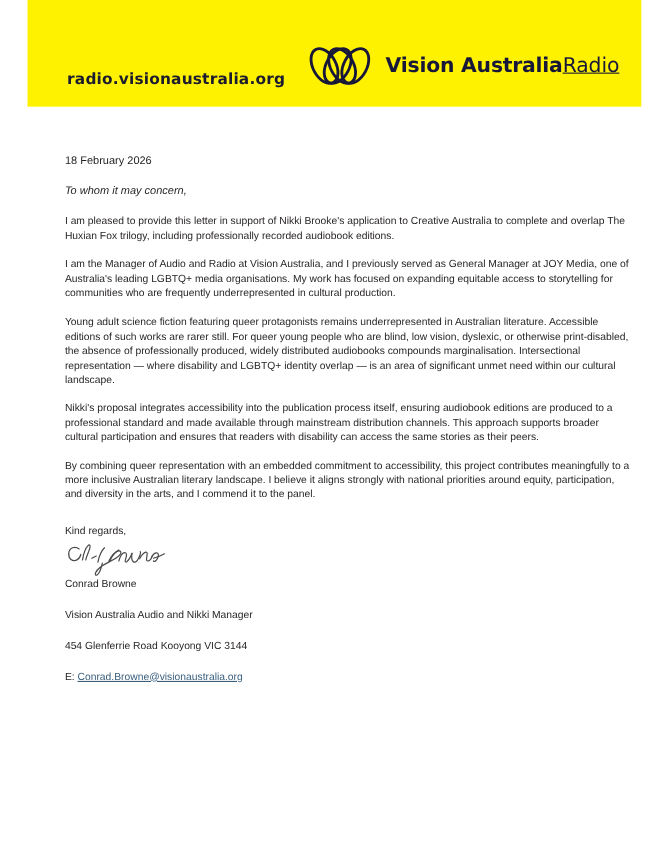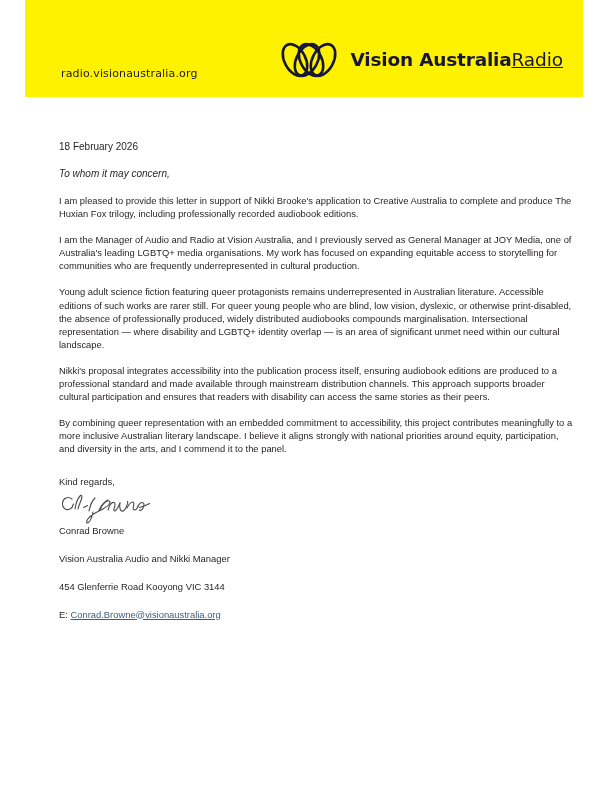--- a/index.html
+++ b/index.html
@@ -30,22 +30,22 @@
     width: 558px;
     height: 97px;
     background: #fff200;
   }
 
   .header-url {
     position: absolute;
     left: 36px;
     bottom: 17px;
     font-family: "DejaVu Sans", sans-serif;
-    font-size: 11px;
-    font-weight: normal;
+    font-size: 14px;
+    font-weight: bold;
     letter-spacing: 0.15px;
     color: #1b1b2f;
     white-space: nowrap;
   }
 
   .logo-block {
     position: absolute;
     right: 20px;
     top: 38px;
     display: flex;
@@ -176,21 +176,21 @@
 
     </div>
   </div>
 
   <div class="letter">
 
     <p class="date-line">18 February 2026</p>
 
     <p class="salutation">To whom it may concern,</p>
 
-    <p class="para">I am pleased to provide this letter in support of Nikki Brooke's application to Creative Australia to complete and produce The Huxian Fox trilogy, including professionally recorded audiobook editions.</p>
+    <p class="para">I am pleased to provide this letter in support of Nikki Brooke's application to Creative Australia to complete and overlap The Huxian Fox trilogy, including professionally recorded audiobook editions.</p>
     <p class="para">I am the Manager of Audio and Radio at Vision Australia, and I previously served as General Manager at JOY Media, one of Australia's leading LGBTQ+ media organisations. My work has focused on expanding equitable access to storytelling for communities who are frequently underrepresented in cultural production.</p>
     <p class="para">Young adult science fiction featuring queer protagonists remains underrepresented in Australian literature. Accessible editions of such works are rarer still. For queer young people who are blind, low vision, dyslexic, or otherwise print-disabled, the absence of professionally produced, widely distributed audiobooks compounds marginalisation. Intersectional representation — where disability and LGBTQ+ identity overlap — is an area of significant unmet need within our cultural landscape.</p>
     <p class="para">Nikki's proposal integrates accessibility into the publication process itself, ensuring audiobook editions are produced to a professional standard and made available through mainstream distribution channels. This approach supports broader cultural participation and ensures that readers with disability can access the same stories as their peers.</p>
     <p class="para">By combining queer representation with an embedded commitment to accessibility, this project contributes meaningfully to a more inclusive Australian literary landscape. I believe it aligns strongly with national priorities around equity, participation, and diversity in the arts, and I commend it to the panel.</p>
 
     <p class="closing">Kind regards,</p>
 
     <svg class="signature" viewBox="0 0 110 34">
       <g fill="none" stroke="#4a4a4a" stroke-width="1.1" stroke-linecap="round" stroke-linejoin="round">
         <path d="M13 9 C9 6, 4 8, 3.5 13 C3 18, 7 21, 11 19 C13 18, 14 16, 14.5 14"></path>

